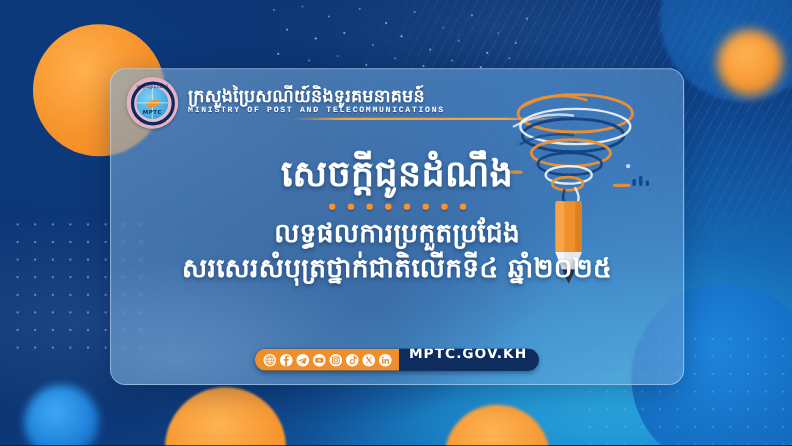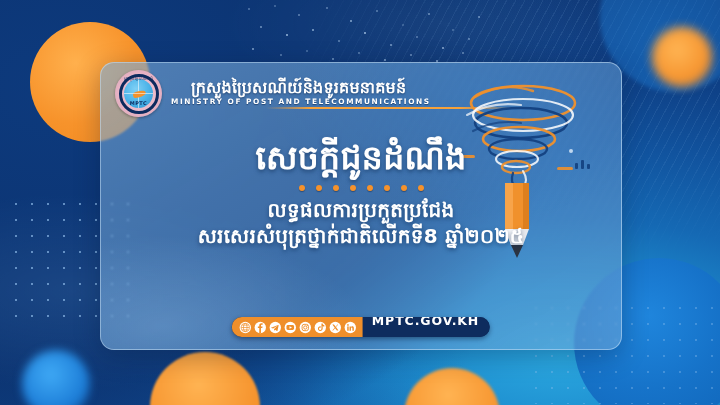--- a/index.html
+++ b/index.html
@@ -210,29 +210,29 @@
   }
 
   .titles { display: flex; flex-direction: column; gap: 1px; padding-bottom: 2px; }
   .kh-ministry {
     font-size: 16px;
     font-weight: bold;
     color: #ffffff;
     letter-spacing: 0.2px;
     line-height: 1.15;
     text-shadow: 0 1px 2px rgba(6,28,62,0.55);
-    margin-left: 20px;
   }
   .en-ministry {
     font-size: 7.4px;
     font-weight: bold;
     color: #ffffff;
     letter-spacing: 1.55px;
     line-height: 1;
     text-shadow: 0 1px 1px rgba(6,28,62,0.5);
+    font-family: Liberation Mono, monospace;
   }
   .header-rule {
     position: absolute;
     left: 165px; top: 44px;
     width: 248px; height: 2px;
     background: linear-gradient(90deg, rgba(255,170,60,0.0) 0%, #f7a23a 18%, #f7a23a 78%, rgba(255,170,60,0.0) 100%);
     border-radius: 2px;
   }
 
   
@@ -257,21 +257,21 @@
     justify-content: center;
     gap: 11px;
   }
   .dot-divider i {
     width: 6px; height: 6px;
     border-radius: 50%;
     background: #f5922c;
     box-shadow: 0 1px 1px rgba(10,36,74,0.45);
   }
   .subline {
-    font-size: 20px;
+    font-size: 24px;
     font-weight: bold;
     color: #ffffff;
     line-height: 1.32;
     letter-spacing: 0.3px;
     text-shadow: 0 2px 4px rgba(8,34,72,0.5);
   }
 
   
   .footer-pill {
     position: absolute;
@@ -433,21 +433,21 @@
           <i></i>
           <i></i>
           <i></i>
           <i></i>
           <i></i>
           <i></i>
           <i></i>
           <i></i>
         </div>
       <div class="subline">លទ្ធផលការប្រកួតប្រជែង</div>
-      <div class="subline">សរសេរសំបុត្រថ្នាក់ជាតិលើកទី8 ឆ្នាំ២០២៥</div>
+      <div class="subline">សរសេរសំបុត្រថ្នាក់ជាតិលើកទី៤ ឆ្នាំ២០២៥</div>
     </div>
 
     <div class="footer-pill">
       <div class="social-strip" id="social-strip">
           <span style="display: inline-flex;">
             <svg class="sicon" viewBox="0 0 24 24">
               <circle cx="12" cy="12" r="10.5" fill="#ffffff"></circle>
               <g stroke="#ef8f2b" stroke-width="1.3" fill="none">
                 <circle cx="12" cy="12" r="7.6"></circle>
                 <ellipse cx="12" cy="12" rx="3.4" ry="7.6"></ellipse>

